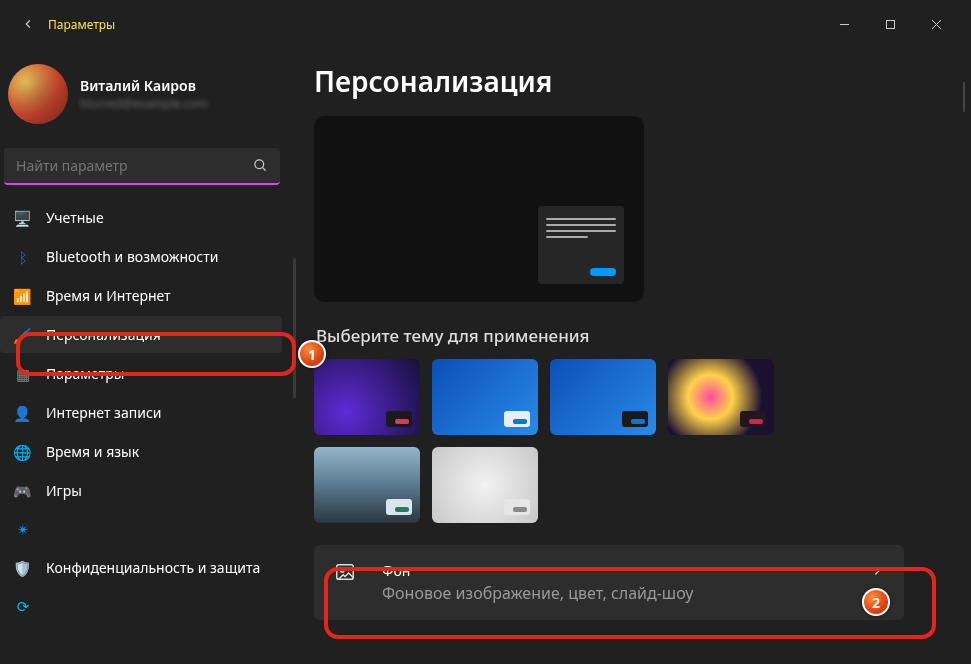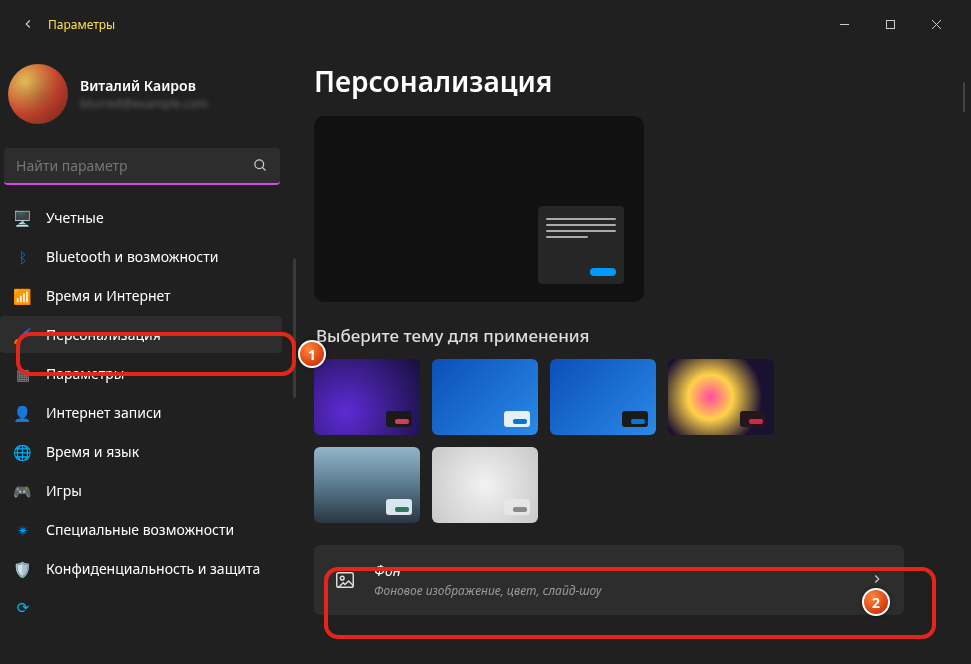--- a/index.html
+++ b/index.html
@@ -54,25 +54,25 @@
 .t2 .chip { background: #e6eef7; } .t2 .chip .bar { background: #0078d4; }
 .t3 { background: linear-gradient(135deg, #0b4fb8, #2a8ae8); }
 .t3 .chip { background: #1a1a1a; } .t3 .chip .bar { background: #0078d4; }
 .t4 { background: radial-gradient(circle at 40% 50%, #ff4aa0 0%, #ffd24a 30%, #1a1030 70%); }
 .t4 .chip { background: #24161c; } .t4 .chip .bar { background: #d1264c; }
 .t5 { background: linear-gradient(180deg, #94b6cc 0%, #5a7a8f 50%, #2a3640 100%); }
 .t5 .chip { background: #d9e6ee; } .t5 .chip .bar { background: #2c7a60; }
 .t6 { background: radial-gradient(circle at 50% 50%, #f2f2f2, #c8c8c8); }
 .t6 .chip { background: #e6e6e6; } .t6 .chip .bar { background: #8a8a8a; }
 
-.setting-row { display: flex; align-items: center; gap: 18px; background: #2d2d2d; border-radius: 6px; padding: 16px 20px; margin-top: 22px; width: 590px; cursor: pointer; position: relative; font-style: italic; }
+.setting-row { display: flex; align-items: flex-start; gap: 26px; background: #2d2d2d; border-radius: 6px; padding: 16px 20px; margin-top: 22px; width: 590px; cursor: pointer; position: relative; }
 .setting-icon { width: 22px; height: 22px; display: flex; align-items: center; justify-content: center; }
 .setting-text { flex: 1; }
 .setting-title { font-size: 14px; }
-.setting-desc { font-size: 12px; color: #999; margin-top: 2px; }
+.setting-desc { font-size: 16px; color: #999; margin-top: 2px; }
 .chevron { color: #ccc; }
 
 
 .scroll-track { position: absolute; top: 34px; right: 6px; width: 2px; height: 30px; background: #444; border-radius: 1px; }
 .side-scroll { position: absolute; top: 210px; right: 0; width: 3px; height: 140px; background: #3a3a3a; border-radius: 2px; }
 </style>
 </head>
 <body>
 
 <div class="titlebar">
@@ -147,21 +147,20 @@
         <div class="nav-item">
           <span class="nav-icon" style="color: rgb(74, 160, 221);">🌐</span>
           <span>Время и язык</span>
         </div>
         <div class="nav-item">
           <span class="nav-icon" style="color: rgb(136, 136, 136);">🎮</span>
           <span>Игры</span>
         </div>
         <div class="nav-item">
           <span class="nav-icon" style="color: rgb(0, 153, 255);">✴</span>
-          <span>Специальные возможности</span>
         </div>
         <div class="nav-item">
           <span class="nav-icon" style="color: rgb(74, 160, 221);">🛡️</span>
           <span>Конфиденциальность и защита</span>
         </div>
         <div class="nav-item">
           <span class="nav-icon" style="color: rgb(0, 188, 242);">⟳</span>
         </div>
       </div>
     <div class="side-scroll"></div>

